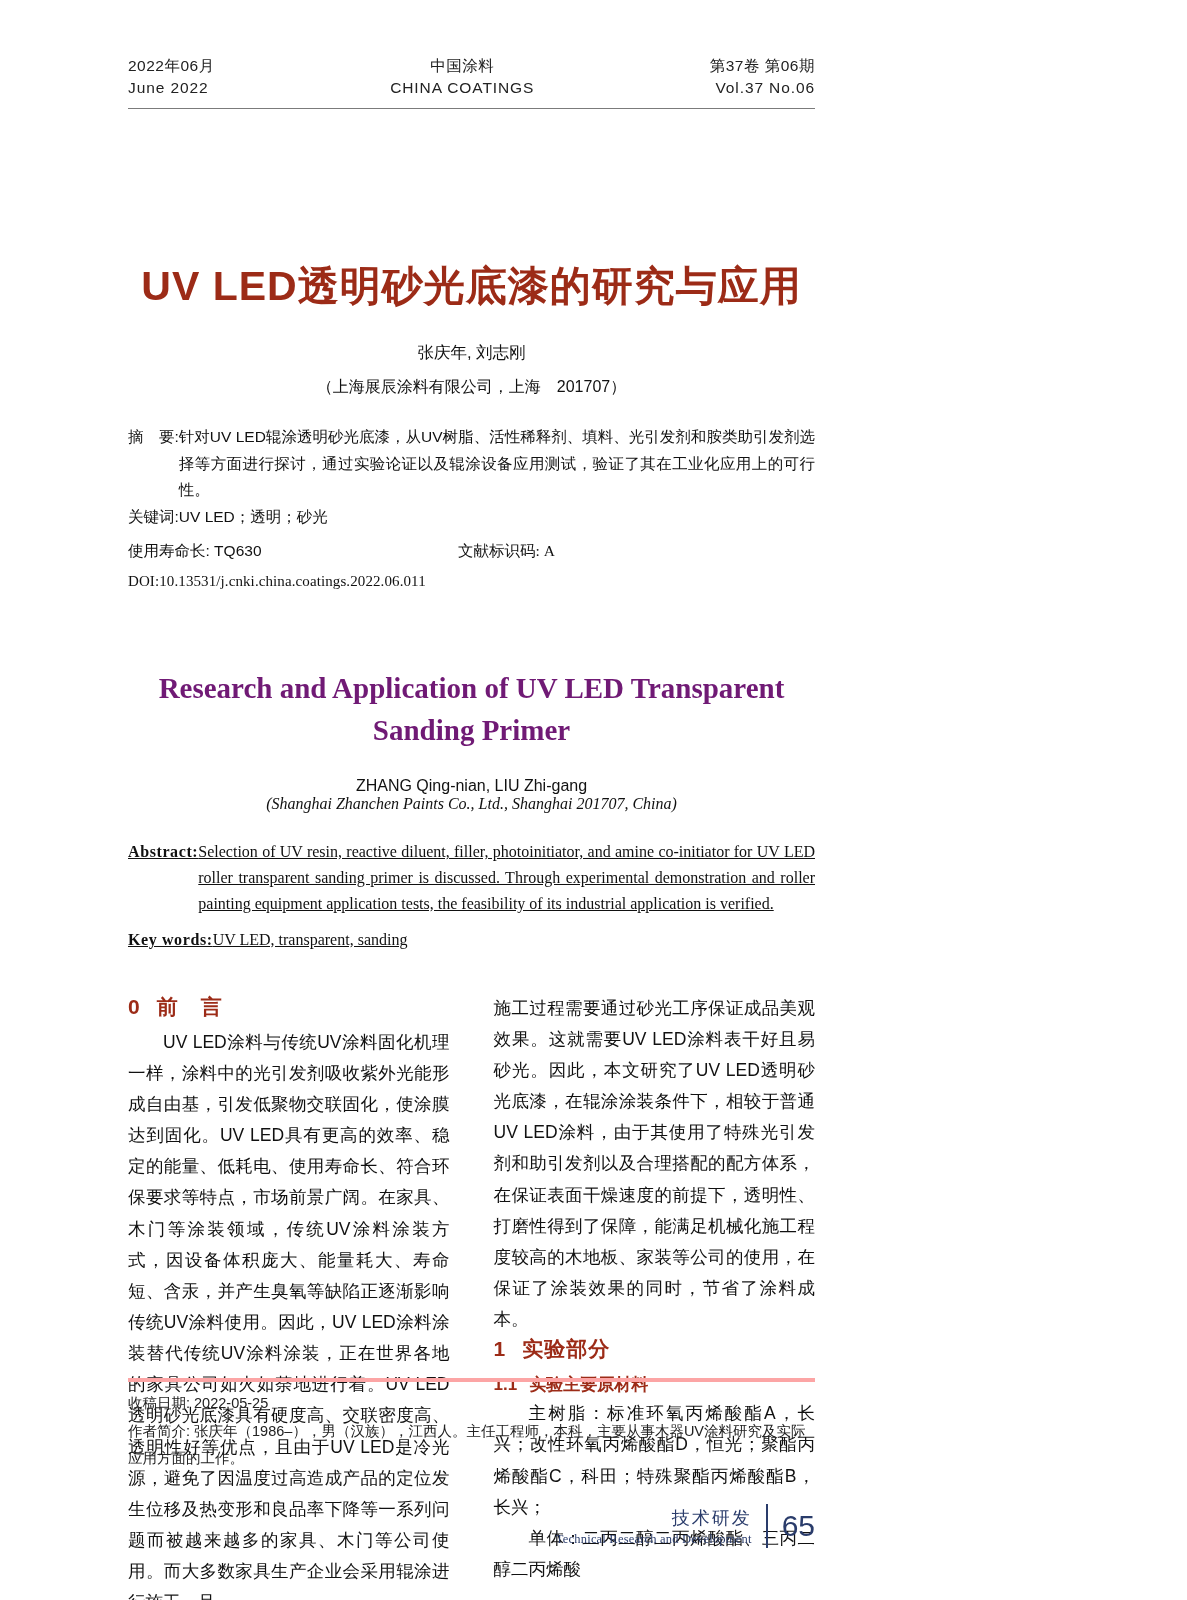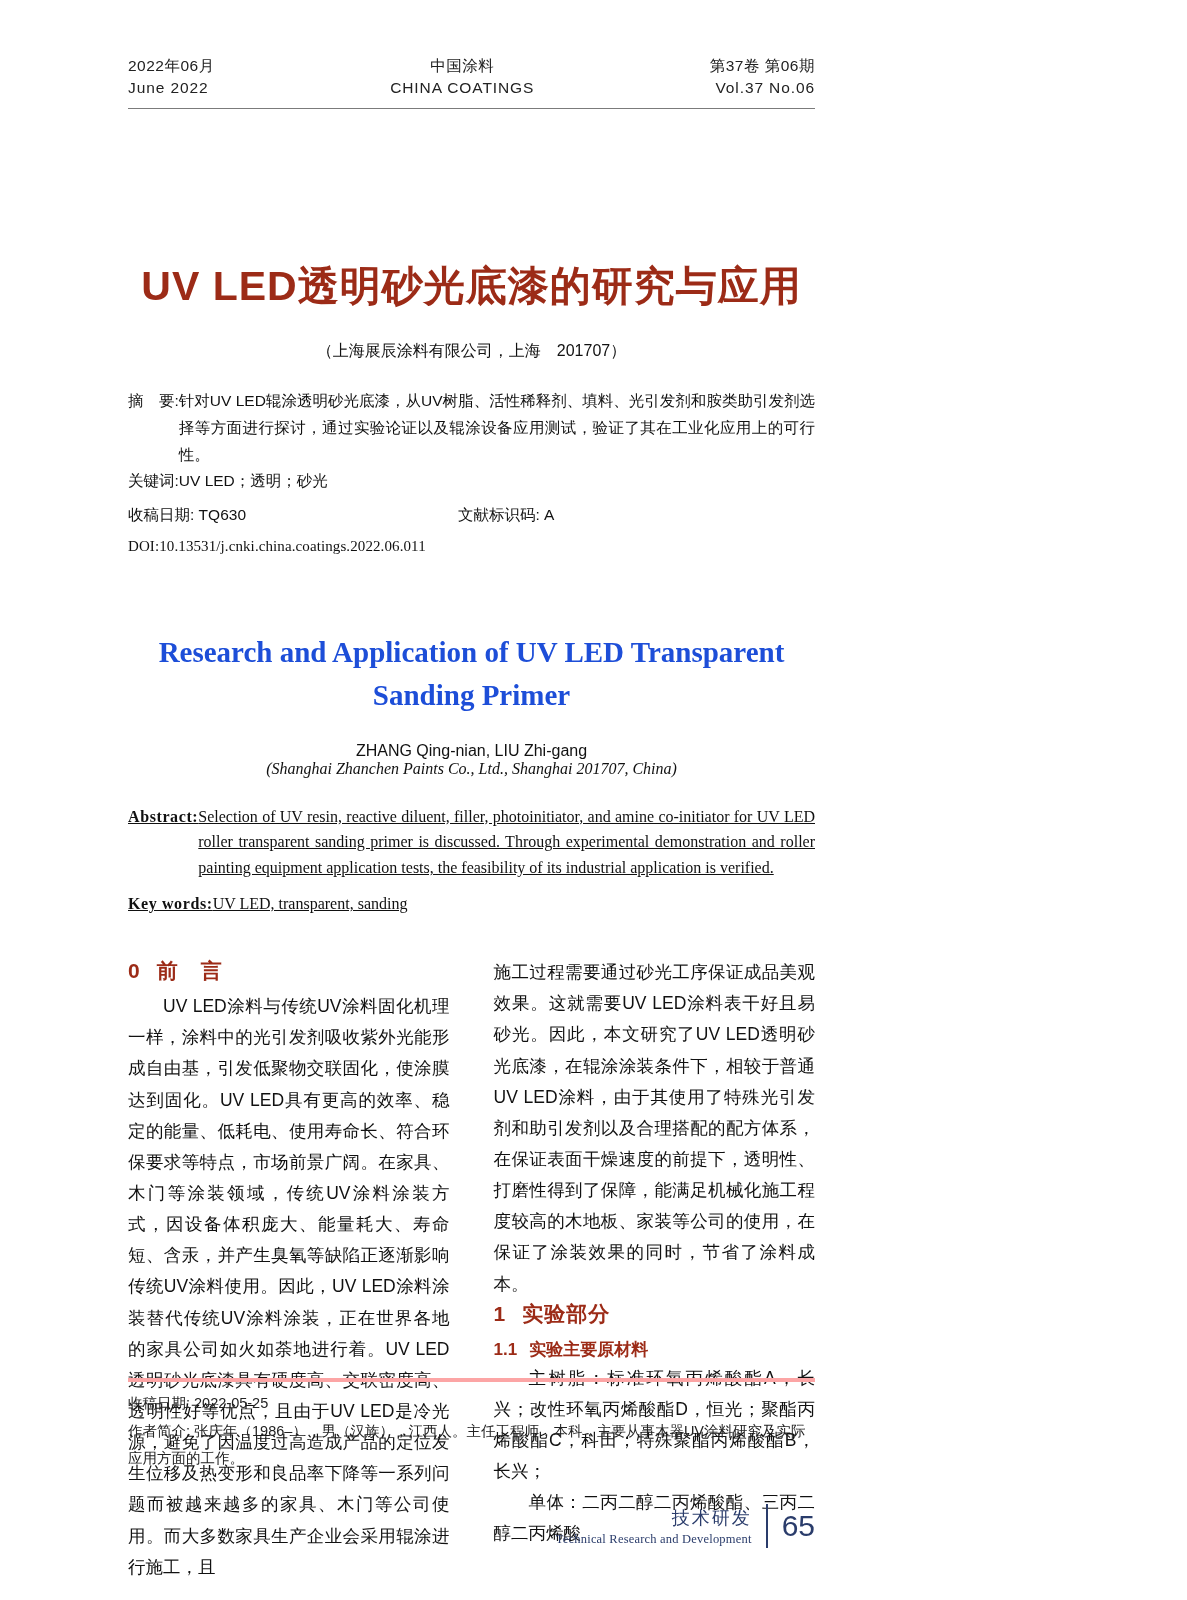--- a/index.html
+++ b/index.html
@@ -89,38 +89,38 @@
     text-align: justify;
   }
   .abs-zh .kw { }
   .codes {
     margin-top: 7px;
     display: flex;
     font-family: "Liberation Sans", sans-serif;
     font-size: 15.5px;
   }
   .codes .c1 { flex: 0 0 330px; }
-  .codes .c2 { flex: 0 0 300px; }
+  .codes .c2 { flex: 0 0 300px; font-family: Liberation Serif, serif; }
   .codes .c3 { flex: 1 1 auto; text-align: right; }
   .doi {
     margin-top: 5px;
     font-family: "Liberation Serif", serif;
     font-size: 15px;
     letter-spacing: .1px;
   }
 
   
   .title-en {
     margin-top: 72px;
     text-align: center;
     font-family: "Liberation Serif", serif;
     font-weight: bold;
     font-size: 29px;
     line-height: 1.45;
-    color: #1d4ed8;
+    color: #701a75;
     padding: 0 30px;
   }
   .authors-en {
     margin-top: 26px;
     text-align: center;
     font-family: "Liberation Sans", sans-serif;
     font-size: 16px;
   }
   .affil-en {
     text-align: center;
@@ -246,33 +246,34 @@
       <div class="cn">中国涂料</div>
       <div class="en">CHINA COATINGS</div>
     </div>
     <div class="col right">
       <div class="cn">第37卷 第06期</div>
       <div class="en">Vol.37  No.06</div>
     </div>
   </div>
 
   <h1 class="title-zh">UV LED透明砂光底漆的研究与应用</h1>
+  <div class="authors-zh">张庆年, 刘志刚</div>
   <div class="affil-zh">（上海展辰涂料有限公司，上海　201707）</div>
 
   <div class="abs-zh">
     <div class="row">
       <span class="lbl">摘　要:</span>
       <span class="txt">针对UV LED辊涂透明砂光底漆，从UV树脂、活性稀释剂、填料、光引发剂和胺类助引发剂选择等方面进行探讨，通过实验论证以及辊涂设备应用测试，验证了其在工业化应用上的可行性。</span>
     </div>
     <div class="row kw">
       <span class="lbl">关键词:</span>
       <span class="txt">UV LED；透明；砂光</span>
     </div>
     <div class="codes">
-      <div class="c1">收稿日期: TQ630</div>
+      <div class="c1">使用寿命长: TQ630</div>
       <div class="c2">文献标识码: A</div>
     </div>
     <div class="doi">DOI:10.13531/j.cnki.china.coatings.2022.06.011</div>
   </div>
 
   <h2 class="title-en">Research and Application of UV LED Transparent Sanding Primer</h2>
   <div class="authors-en">ZHANG Qing-nian, LIU Zhi-gang</div>
   <div class="affil-en">(Shanghai Zhanchen Paints Co., Ltd., Shanghai 201707, China)</div>
 
   <div class="abs-en">

